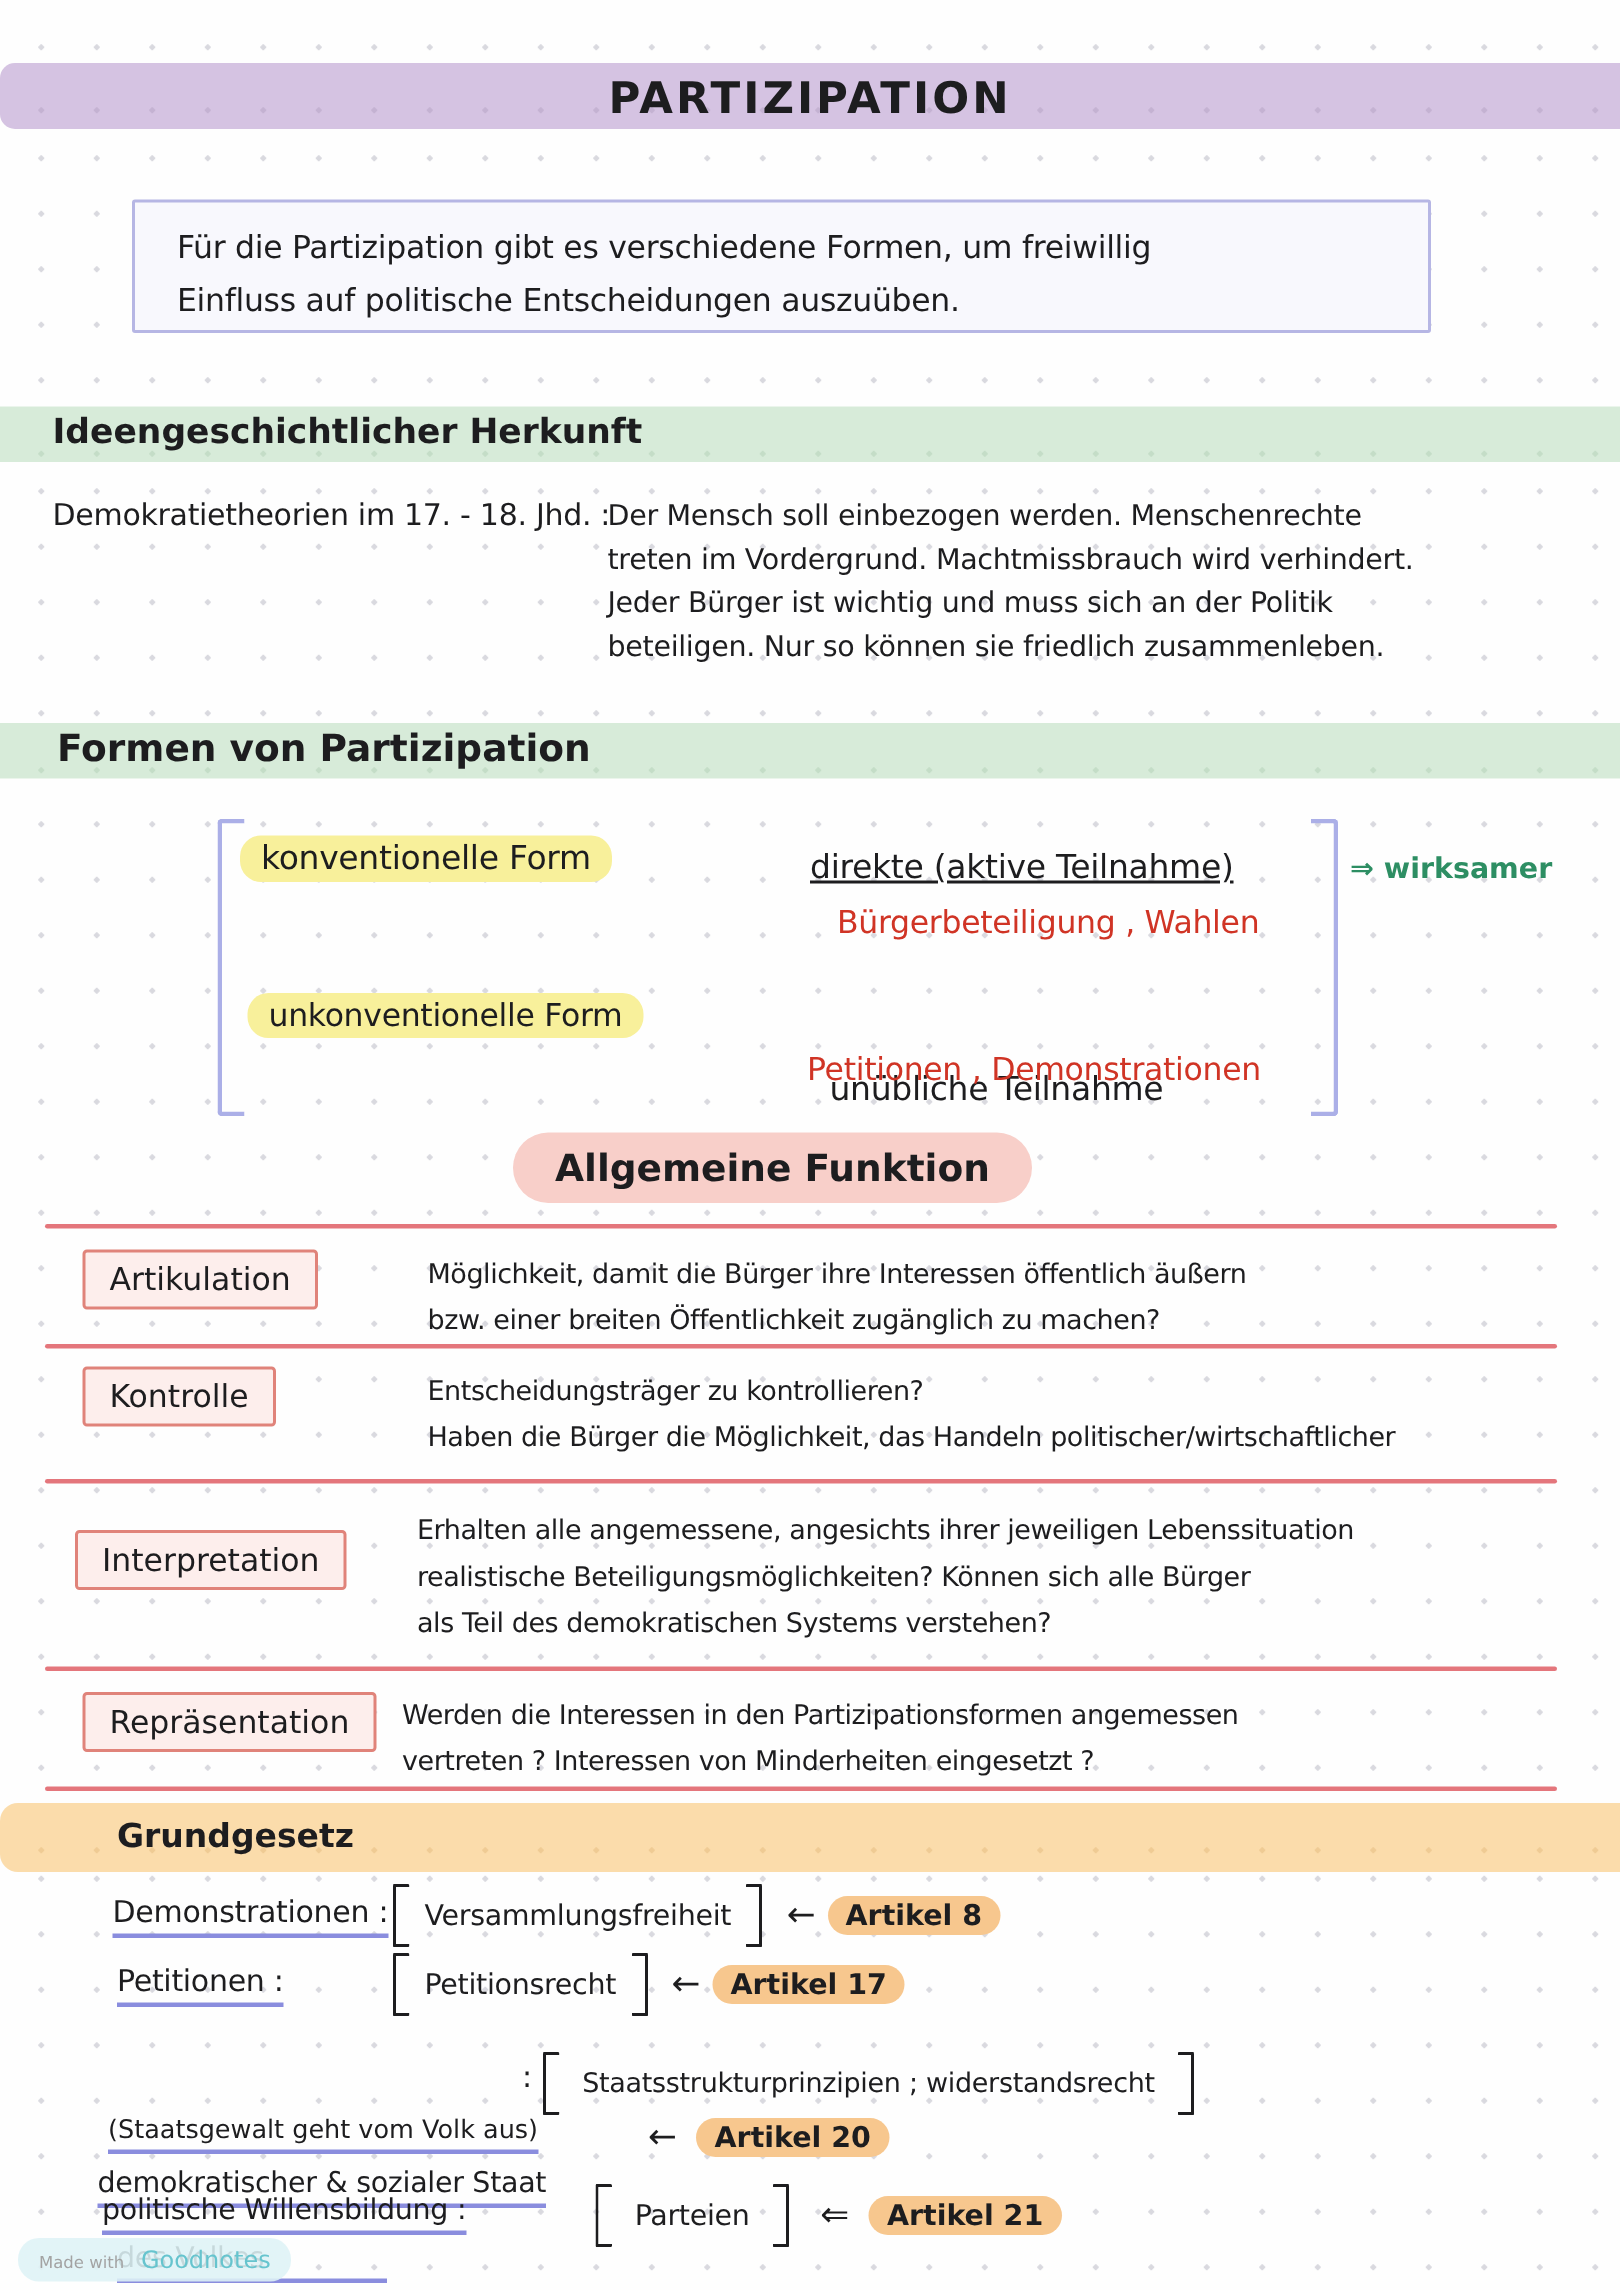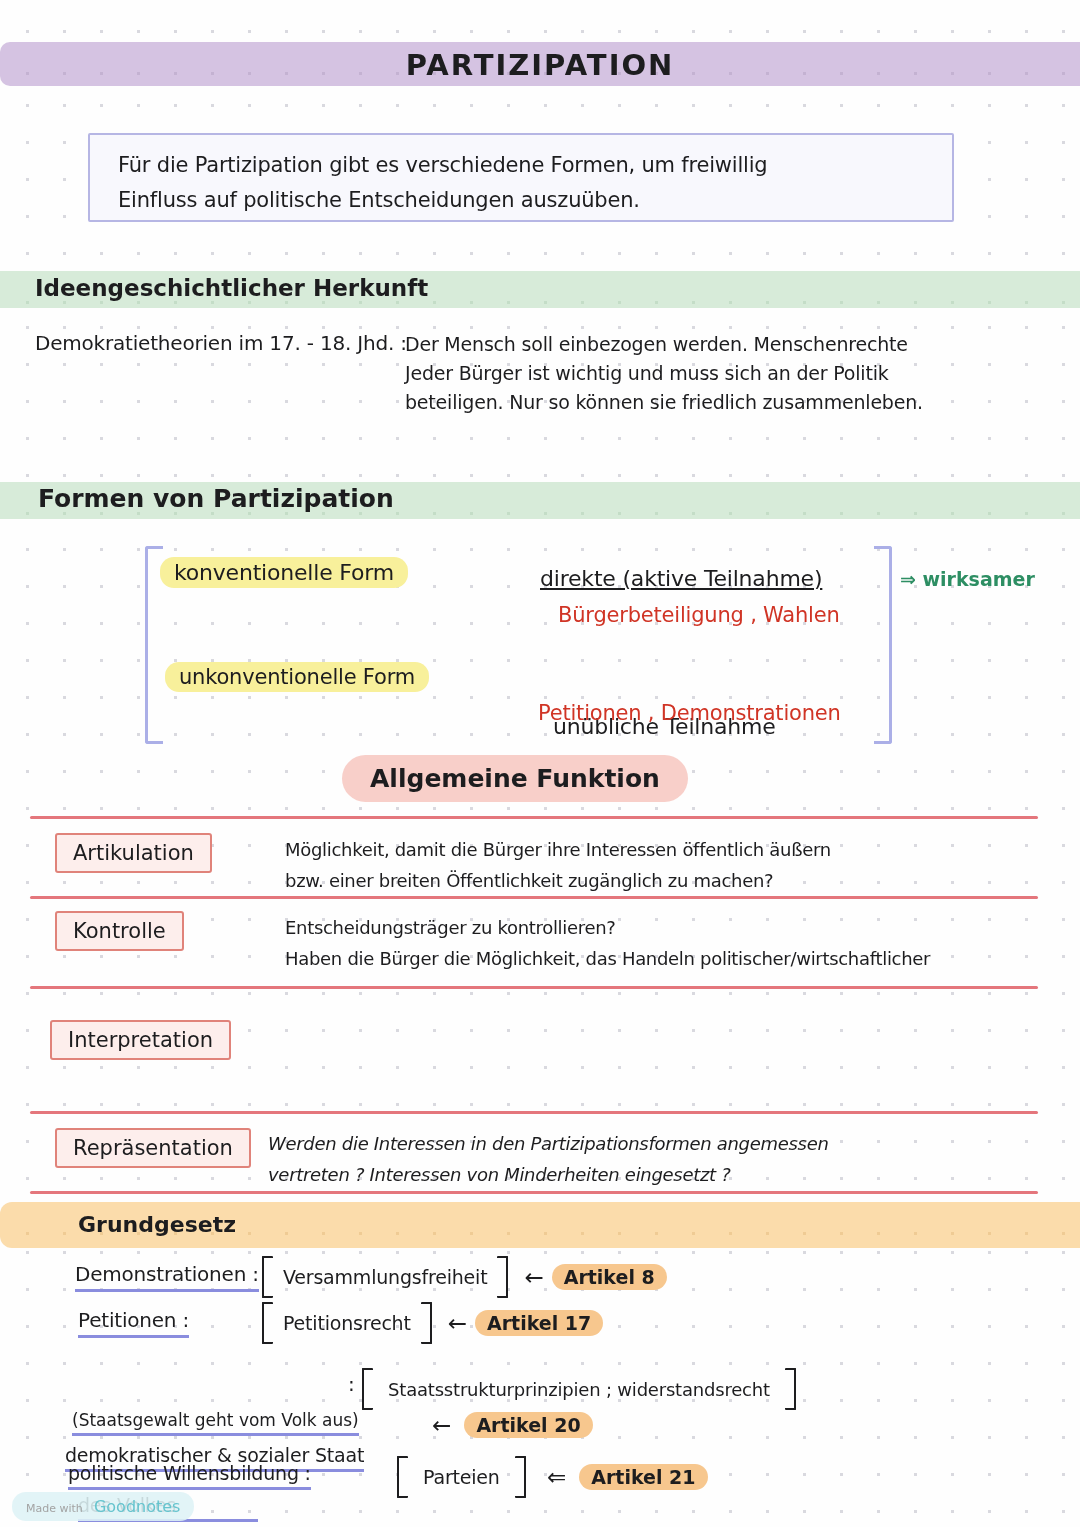--- a/index.html
+++ b/index.html
@@ -84,20 +84,21 @@
     <div class="intro-line l1">Für die Partizipation gibt es verschiedene  Formen, um freiwillig</div>
     <div class="intro-line l2">Einfluss auf politische Entscheidungen auszuüben.</div>
   </div>
 
   <div class="banner green g1"></div>
   <div class="sec-heading h1">Ideengeschichtlicher Herkunft</div>
 
   <div class="abs hw20" style="left:35px; top:331px;">Demokratietheorien im 17. - 18. Jhd. :</div>
   <div class="abs hw19" style="left:405px; top:330px;">
     <div class="para-line">Der Mensch soll einbezogen werden. Menschenrechte</div>
+    <div class="para-line">treten im Vordergrund. Machtmissbrauch wird verhindert.</div>
     <div class="para-line">Jeder Bürger ist wichtig und muss sich an der Politik</div>
     <div class="para-line">beteiligen. Nur so können sie friedlich zusammenleben.</div>
   </div>
 
   <div class="banner green g2"></div>
   <div class="sec-heading h2">Formen von Partizipation</div>
 
   <div class="bigbracket left"></div>
   <div class="bigbracket right"></div>
 
@@ -132,23 +133,28 @@
     <div>bzw. einer breiten Öffentlichkeit zugänglich zu machen?</div>
   </div>
 
   <div class="term-box" style="left:55px; top:911px;">Kontrolle</div>
   <div class="desc" style="left:285px; top:912px;">
     <div>Entscheidungsträger zu kontrollieren?</div>
     <div>Haben die Bürger die Möglichkeit, das Handeln politischer/wirtschaftlicher</div>
   </div>
 
   <div class="term-box" style="left:50px; top:1020px;">Interpretation</div>
+  <div class="desc" style="left:278px; top:1005px;">
+    <div>Erhalten alle angemessene, angesichts ihrer jeweiligen Lebenssituation</div>
+    <div>realistische Beteiligungsmöglichkeiten? Können sich alle Bürger</div>
+    <div>als Teil des demokratischen Systems verstehen?</div>
+  </div>
 
   <div class="term-box" style="left:55px; top:1128px;">Repräsentation</div>
-  <div class="desc" style="left:268px; top:1128px;font-style:italic;">
+  <div class="desc" style="left:268px; top:1128px;">
     <div>Werden die Interessen in den Partizipationsformen angemessen</div>
     <div>vertreten ? Interessen von Minderheiten eingesetzt ?</div>
   </div>
 
   <div class="banner orange"></div>
   <div class="sec-heading h3">Grundgesetz</div>
 
   <div class="gg-row" style="left:75px; top:1256px;">
     <span class="gg-labelcell" style="width:187px;">
       <span class="underline-blue hw20">Demonstrationen :</span>

